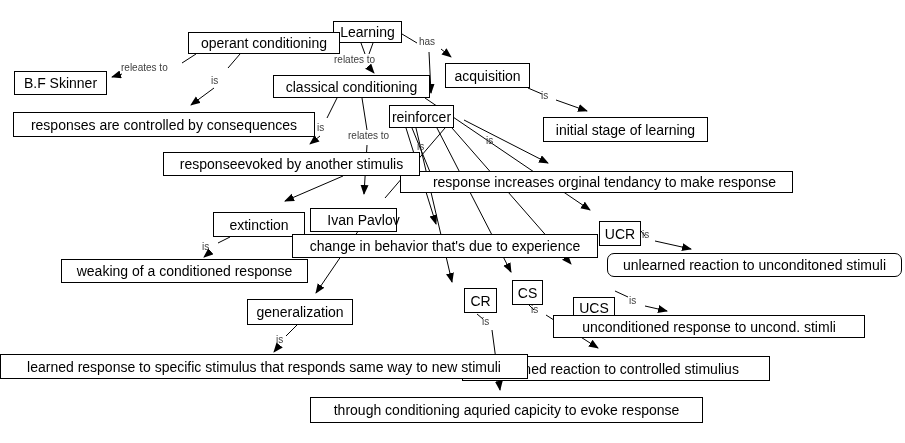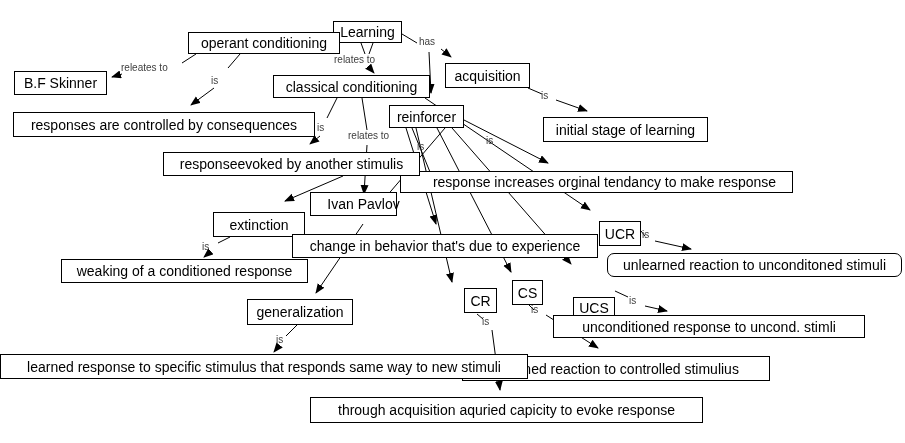--- a/index.html
+++ b/index.html
@@ -105,39 +105,39 @@
       <line x1="297" y1="325" x2="286" y2="336"></line>
       <line x1="278" y1="347" x2="274" y2="352" marker-end="url(#arr)"></line>
     </g>
   </svg>
 
   <div class="concept" style="left:333px;top:21px;width:69px;height:22px;">Learning</div>
   <div class="concept" style="left:188px;top:32px;width:152px;height:22px;">operant conditioning</div>
   <div class="concept" style="left:14px;top:71px;width:93px;height:24px;">B.F Skinner</div>
   <div class="concept" style="left:13px;top:112px;width:302px;height:25px;">responses are controlled by consequences</div>
   <div class="concept" style="left:273px;top:75px;width:157px;height:23px;">classical conditioning</div>
-  <div class="concept" style="left:389px;top:105px;width:75px;height:23px;">reinforcer</div>
+  <div class="concept" style="left:389px;top:105px;width:65px;height:23px;">reinforcer</div>
   <div class="concept" style="left:445px;top:63px;width:85px;height:25px;text-align:right;">acquisition</div>
   <div class="concept" style="left:543px;top:117px;width:165px;height:25px;">initial stage of learning</div>
   <div class="concept" style="left:163px;top:152px;width:257px;height:24px;">responseevoked by another stimulis</div>
   <div class="concept z2" style="left:400px;top:171px;width:393px;height:22px;padding-left:16px;">response increases orginal tendancy to make response</div>
   <div class="concept" style="left:213px;top:212px;width:92px;height:25px;">extinction</div>
-  <div class="concept" style="left:310px;top:192px;width:87px;height:24px;padding-left:20px;">Ivan Pavlov</div>
+  <div class="concept" style="left:310px;top:208px;width:87px;height:24px;padding-left:20px;">Ivan Pavlov</div>
   <div class="concept" style="left:292px;top:234px;width:306px;height:24px;">change in behavior that's due to experience</div>
   <div class="concept" style="left:599px;top:221px;width:42px;height:25px;">UCR</div>
   <div class="concept" style="left:607px;top:253px;width:295px;height:24px;border-radius:7px;">unlearned reaction to unconditoned stimuli</div>
   <div class="concept" style="left:573px;top:273px;width:42px;height:22px;margin-top:24px;">UCS</div>
   <div class="concept" style="left:512px;top:280px;width:31px;height:25px;">CS</div>
   <div class="concept" style="left:464px;top:288px;width:33px;height:25px;">CR</div>
   <div class="concept" style="left:553px;top:315px;width:312px;height:23px;">unconditioned response to uncond. stimli</div>
   <div class="concept" style="left:61px;top:259px;width:247px;height:24px;">weaking of a conditioned response</div>
   <div class="concept" style="left:247px;top:299px;width:106px;height:26px;">generalization</div>
   <div class="concept z2 offset-text" style="left:462px;top:356px;width:308px;height:25px;">learned reaction to controlled stimulius</div>
   <div class="concept z4" style="left:0px;top:354px;width:528px;height:25px;">learned response to specific stimulus that responds same way to new stimuli</div>
-  <div class="concept" style="left:310px;top:397px;width:393px;height:26px;">through acquisition aquried capicity to evoke response</div>
+  <div class="concept" style="left:310px;top:397px;width:393px;height:26px;">through conditioning aquried capicity to evoke response</div>
 
   <div class="link-label" style="left:121px;top:63px;text-align:center;">releates to</div>
   <div class="link-label" style="left:334px;top:55px;">relates to</div>
   <div class="link-label" style="left:419px;top:37px;">has</div>
   <div class="link-label" style="left:211px;top:76px;">is</div>
   <div class="link-label" style="left:541px;top:91px;">is</div>
   <div class="link-label" style="left:317px;top:123px;">is</div>
   <div class="link-label" style="left:348px;top:131px;">relates to</div>
   <div class="link-label" style="left:417px;top:142px;">is</div>
   <div class="link-label" style="left:486px;top:136px;">is</div>

